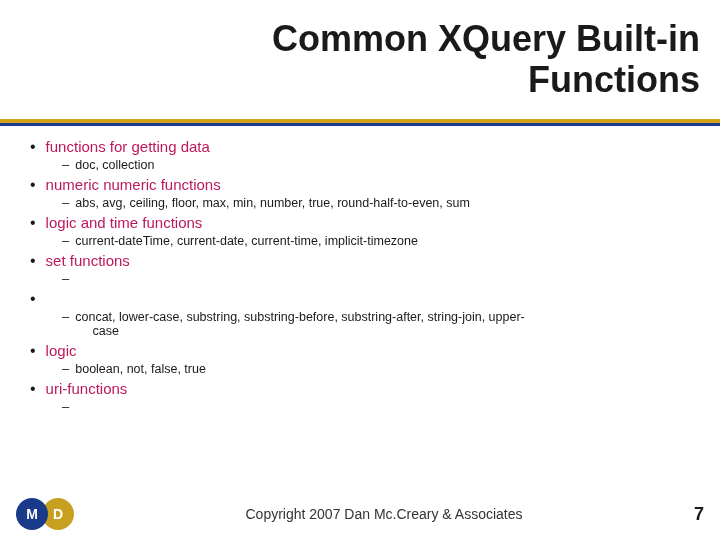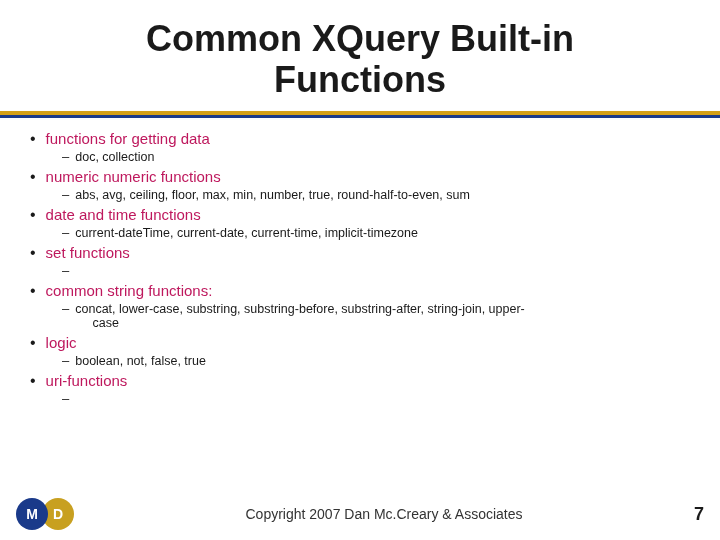--- a/index.html
+++ b/index.html
@@ -15,22 +15,22 @@
 
     .page {
       width: 720px;
       height: 540px;
       display: flex;
       flex-direction: column;
     }
 
     
     .title-area {
-      text-align: center;
-      padding: 18px 20px 10px 20px;
+      text-align: right;
+      padding: 18px 20px 18px 20px;
     }
 
     .title-text {
       font-size: 36px;
       font-weight: bold;
       color: #1a1a1a;
       line-height: 1.15;
     }
     .divider-container {
       width: 100%;
@@ -189,42 +189,41 @@
       </div>
       <div class="sub-item">
         <span class="sub-dash">–</span>
         <span class="sub-text">abs, avg, ceiling, floor, max, min, number, true, round-half-to-even, sum</span>
       </div>
     </div>
 
     <div class="bullet-section">
       <div class="bullet-main">
         <span class="bullet-dot">•</span>
-        <span class="bullet-text">date and time functions</span>
+        <span class="bullet-text">logic and time functions</span>
       </div>
       <div class="sub-item">
         <span class="sub-dash">–</span>
         <span class="sub-text">current-dateTime, current-date, current-time, implicit-timezone</span>
       </div>
     </div>
 
     <div class="bullet-section">
       <div class="bullet-main">
         <span class="bullet-dot">•</span>
         <span class="bullet-text">set functions</span>
       </div>
       <div class="sub-item">
         <span class="sub-dash">–</span>
       </div>
     </div>
 
     <div class="bullet-section">
       <div class="bullet-main">
         <span class="bullet-dot">•</span>
-        <span class="bullet-text">common string functions:</span>
       </div>
       <div class="sub-item">
         <span class="sub-dash">–</span>
         <span class="sub-text">concat, lower-case, substring, substring-before, substring-after, string-join, upper-<br>&nbsp;&nbsp;&nbsp;&nbsp;&nbsp;case</span>
       </div>
     </div>
 
     <div class="bullet-section">
       <div class="bullet-main">
         <span class="bullet-dot">•</span>

